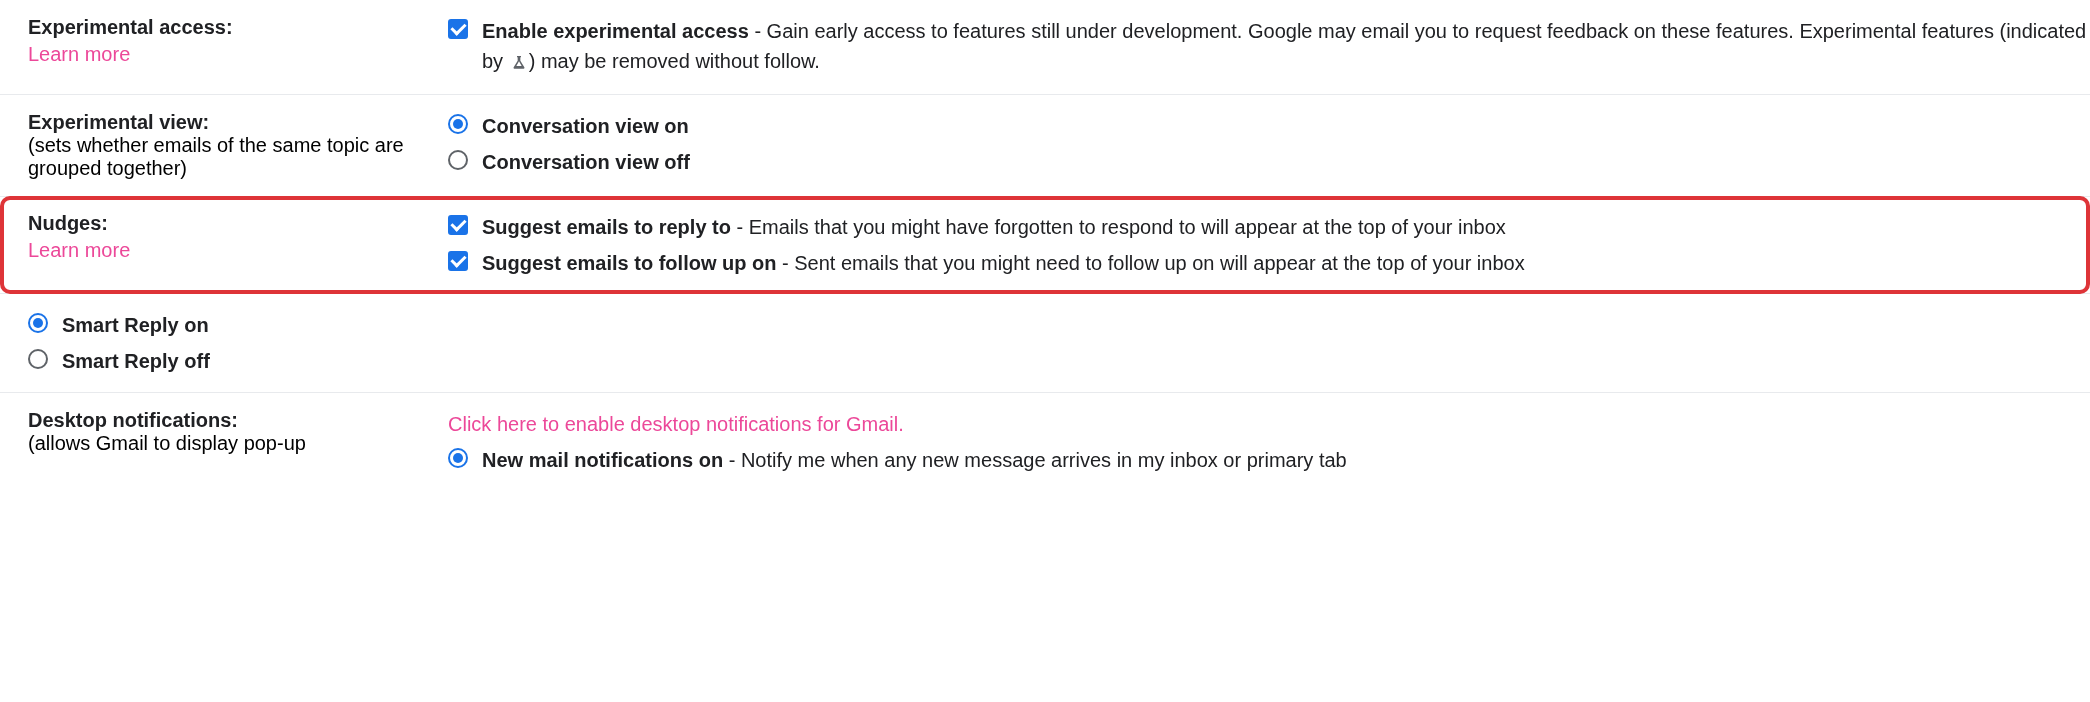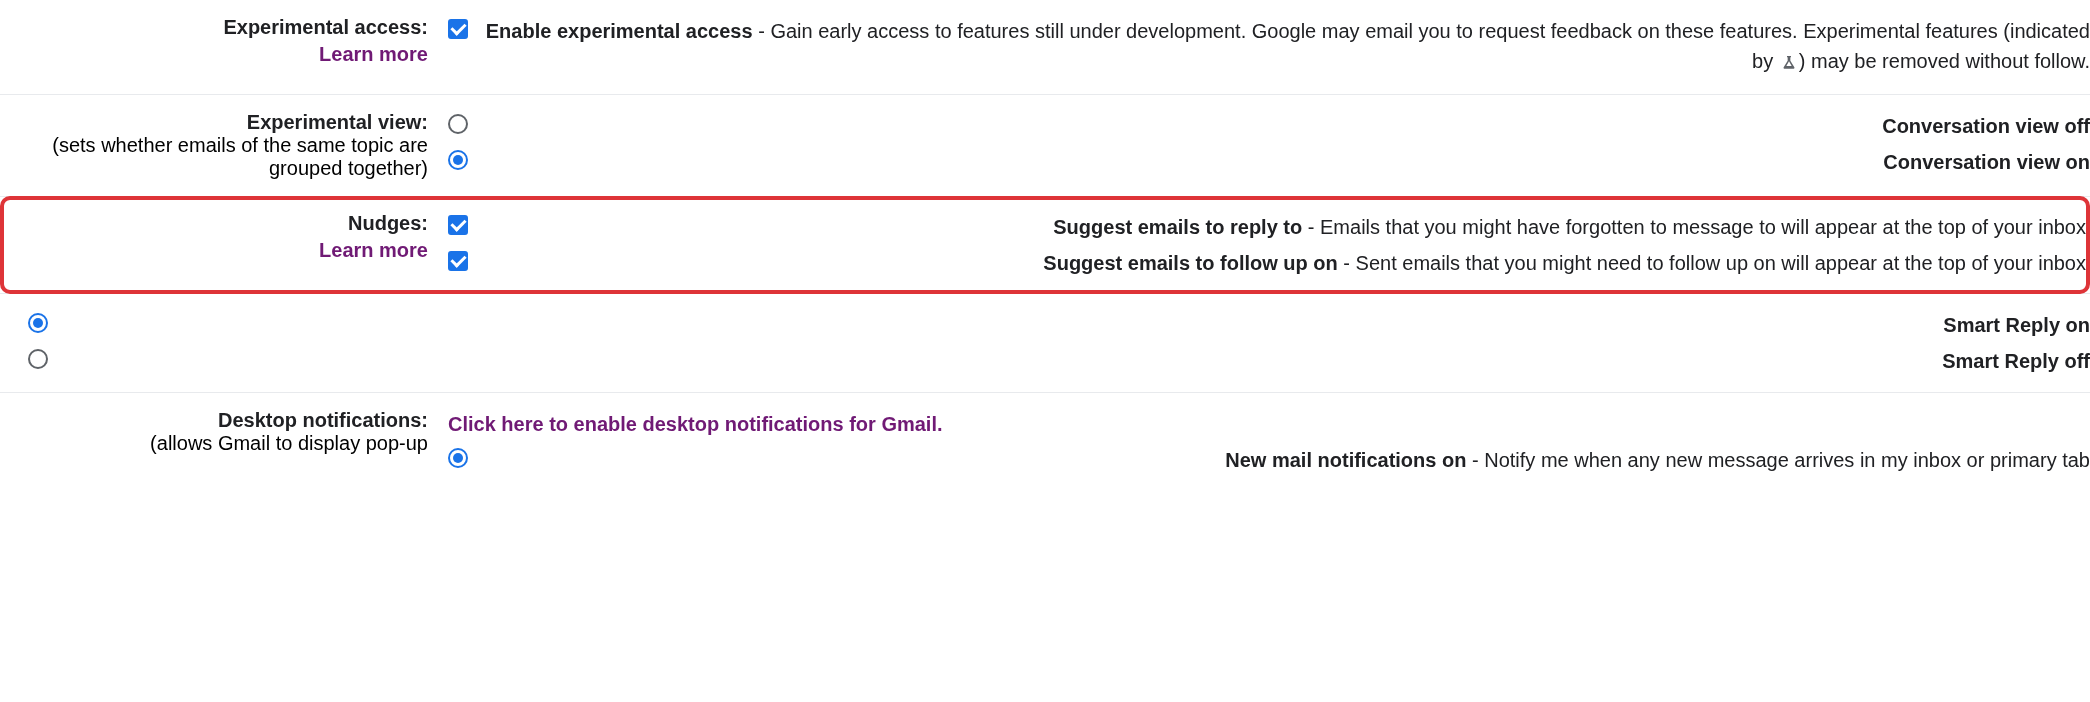--- a/index.html
+++ b/index.html
@@ -15,21 +15,20 @@
       padding: 0;
       width: 2090px;
     }
     .section {
       display: flex;
       padding: 16px 0 16px 28px;
       border-bottom: 1px solid #e8eaed;
       border-top: 1px solid #e8eaed;
       margin-top: -1px;
       position: relative;
-      text-align: right;
     }
     .section.highlighted {
       border: 4px solid #de3438;
       border-radius: 10px;
       z-index: 10;
       padding: 12px 0 12px 24px;
     }
     .label-col {
       width: 420px;
       flex-shrink: 0;
@@ -37,25 +36,24 @@
     }
     .label-title {
       font-weight: 700;
       color: #202124;
     }
     .label-sub {
       color: #000000;
       font-weight: 400;
     }
     .link {
-      color: #701a75;
+      color: #ec4899;
       cursor: pointer;
       display: inline-block;
       margin-top: 4px;
-      font-weight: bold;
     }
     .content-col {
       flex: 1;
     }
     .row {
       display: flex;
       align-items: flex-start;
       margin-bottom: 6px;
       line-height: 1.5;
     }
@@ -142,40 +140,40 @@
   </div>
 </div>
 
 <div class="section">
   <div class="label-col">
     <span class="label-title">Experimental view:</span><br>
     <span class="label-sub">(sets whether emails of the same topic are grouped together)</span>
   </div>
   <div class="content-col">
     <div class="row">
+      <span class="radio selected"></span>
+      <span class="row-text bold">Conversation view on</span>
+    </div>
+    <div class="row">
       <span class="radio"></span>
       <span class="row-text bold">Conversation view off</span>
     </div>
-    <div class="row">
-      <span class="radio selected"></span>
-      <span class="row-text bold">Conversation view on</span>
-    </div>
   </div>
 </div>
 
 <div class="section highlighted">
   <div class="label-col">
     <span class="label-title">Nudges:</span><br>
     <span class="link">Learn more</span>
   </div>
   <div class="content-col">
     <div class="row">
       <span class="checkbox checked"></span>
       <span class="row-text">
-        <span class="bold">Suggest emails to reply to</span><span> - Emails that you might have forgotten to message to will appear at the top of your inbox</span>
+        <span class="bold">Suggest emails to reply to</span><span> - Emails that you might have forgotten to respond to will appear at the top of your inbox</span>
       </span>
     </div>
     <div class="row">
       <span class="checkbox checked"></span>
       <span class="row-text">
         <span class="bold">Suggest emails to follow up on</span><span> - Sent emails that you might need to follow up on will appear at the top of your inbox</span>
       </span>
     </div>
   </div>
 </div>

